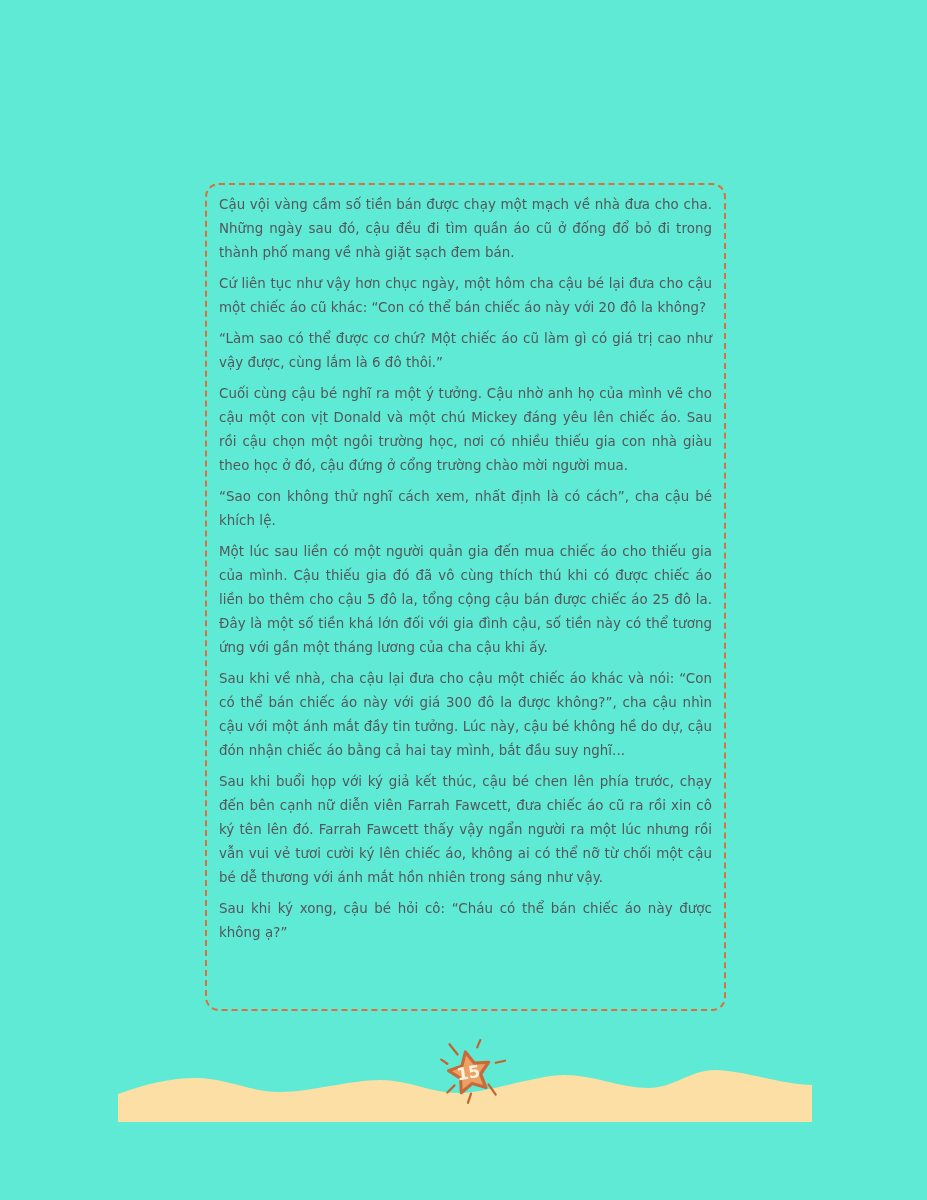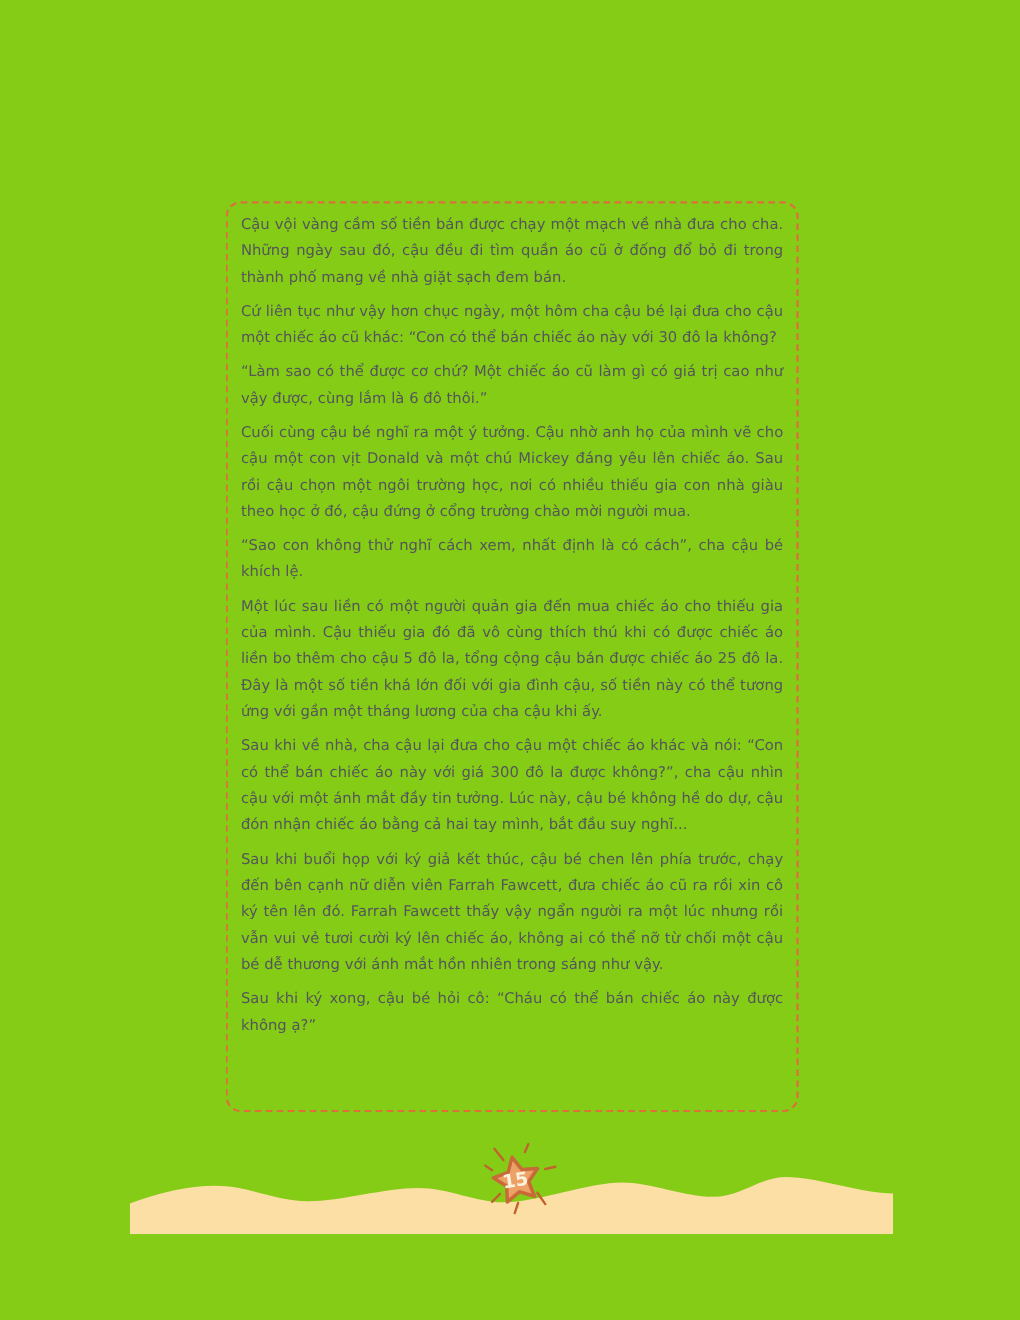--- a/index.html
+++ b/index.html
@@ -5,21 +5,21 @@
   html, body {
     margin: 0;
     padding: 0;
     background: #ffffff;
     font-family: "DejaVu Sans", sans-serif;
   }
   .page {
     position: relative;
     width: 927px;
     height: 1200px;
-    background: #84cc16;
+    background: #5eead4;
     overflow: hidden;
   }
   .story-box {
     position: absolute;
     left: 205px;
     top: 183px;
     width: 521px;
     box-sizing: border-box;
     min-height: 828px;
     border: 2px dashed #de6f3c;
@@ -66,21 +66,21 @@
     font-size: 16.5px;
   }
 </style>
 </head>
 <body>
 
 <div class="page">
 
   <div class="story-box">
     <p>Cậu vội vàng cầm số tiền bán được chạy một mạch về nhà đưa cho cha. Những ngày sau đó, cậu đều đi tìm quần áo cũ ở đống đổ bỏ đi trong thành phố mang về nhà giặt sạch đem bán.</p>
-    <p>Cứ liên tục như vậy hơn chục ngày, một hôm cha cậu bé lại đưa cho cậu một chiếc áo cũ khác: “Con có thể bán chiếc áo này với 30 đô la không?</p>
+    <p>Cứ liên tục như vậy hơn chục ngày, một hôm cha cậu bé lại đưa cho cậu một chiếc áo cũ khác: “Con có thể bán chiếc áo này với 20 đô la không?</p>
     <p>“Làm sao có thể được cơ chứ? Một chiếc áo cũ làm gì có giá trị cao như vậy được, cùng lắm là 6 đô thôi.”</p>
     <p>Cuối cùng cậu bé nghĩ ra một ý tưởng. Cậu nhờ anh họ của mình vẽ cho cậu một con vịt Donald và một chú Mickey đáng yêu lên chiếc áo. Sau rồi cậu chọn một ngôi trường học, nơi có nhiều thiếu gia con nhà giàu theo học ở đó, cậu đứng ở cổng trường chào mời người mua.</p>
     <p>“Sao con không thử nghĩ cách xem, nhất định là có cách”, cha cậu bé khích lệ.</p>
     <p>Một lúc sau liền có một người quản gia đến mua chiếc áo cho thiếu gia của mình. Cậu thiếu gia đó đã vô cùng thích thú khi có được chiếc áo liền bo thêm cho cậu 5 đô la, tổng cộng cậu bán được chiếc áo 25 đô la. Đây là một số tiền khá lớn đối với gia đình cậu, số tiền này có thể tương ứng với gần một tháng lương của cha cậu khi ấy.</p>
     <p>Sau khi về nhà, cha cậu lại đưa cho cậu một chiếc áo khác và nói: “Con có thể bán chiếc áo này với giá 300 đô la được không?”, cha cậu nhìn cậu với một ánh mắt đầy tin tưởng. Lúc này, cậu bé không hề do dự, cậu đón nhận chiếc áo bằng cả hai tay mình, bắt đầu suy nghĩ...</p>
     <p>Sau khi buổi họp với ký giả kết thúc, cậu bé chen lên phía trước, chạy đến bên cạnh nữ diễn viên Farrah Fawcett, đưa chiếc áo cũ ra rồi xin cô ký tên lên đó. Farrah Fawcett thấy vậy ngẩn người ra một lúc nhưng rồi vẫn vui vẻ tươi cười ký lên chiếc áo, không ai có thể nỡ từ chối một cậu bé dễ thương với ánh mắt hồn nhiên trong sáng như vậy.</p>
     <p>Sau khi ký xong, cậu bé hỏi cô: “Cháu có thể bán chiếc áo này được không ạ?”</p>
   </div>
 
   <div class="footer">

